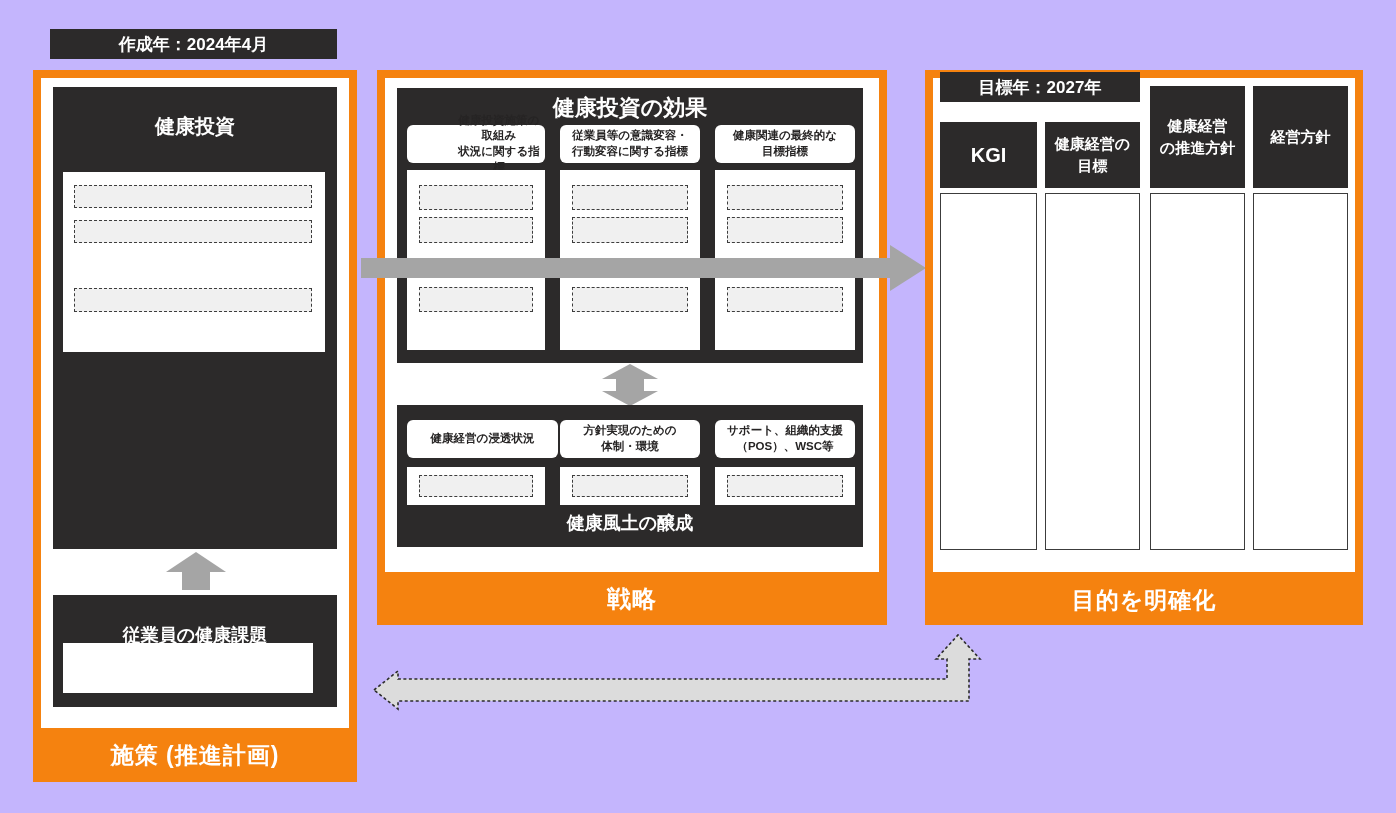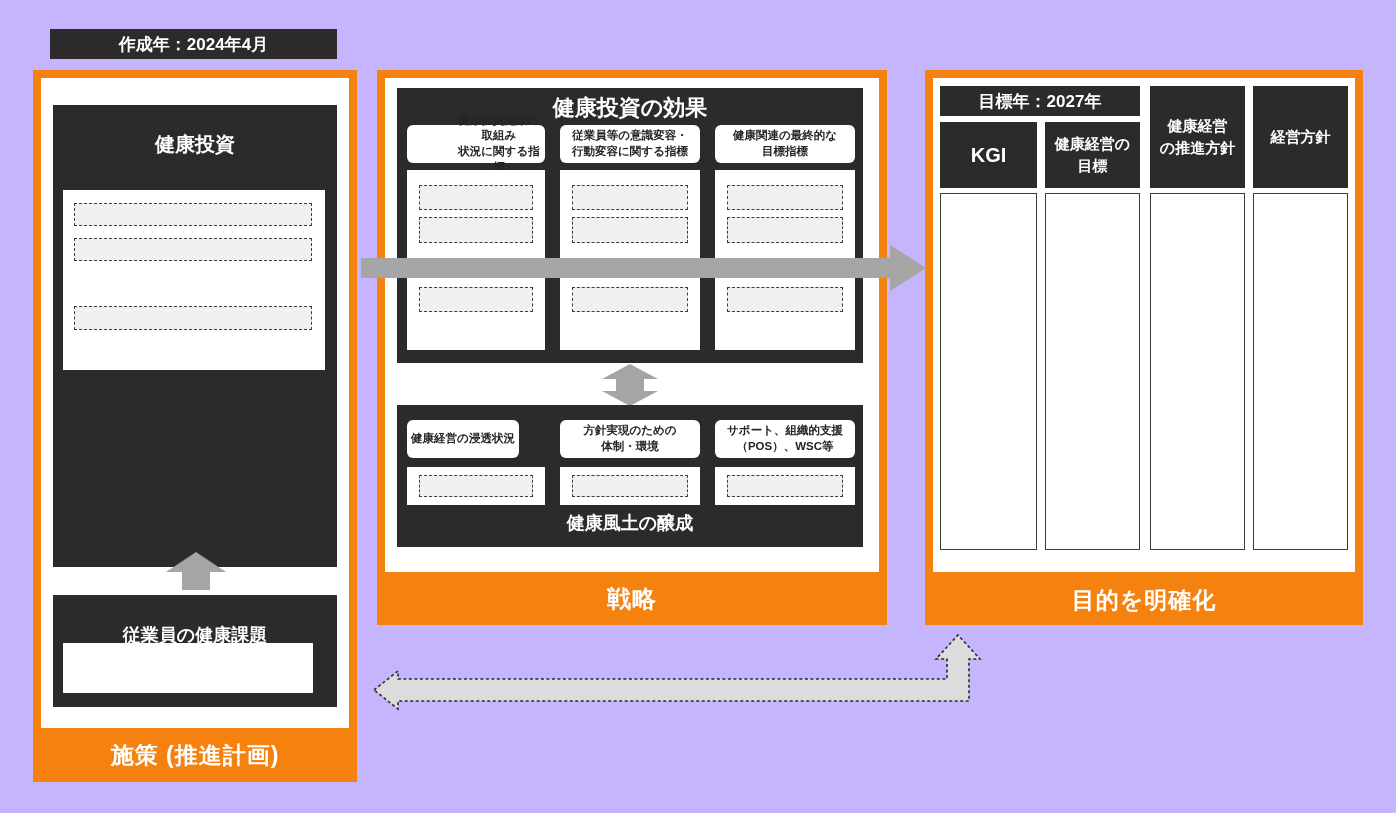--- a/index.html
+++ b/index.html
@@ -32,21 +32,21 @@
 
 <div id="canvas">
 
   <div class="black-label" style="left:50px;top:29px;width:287px;height:30px;font-size:17px;">作成年：2024年4月</div>
 
   <div class="frame" style="left:33px;top:70px;width:324px;height:712px;">
     <div class="frame-inner" style="bottom:54px;"></div>
     <div class="frame-footer" style="height:54px;">施策 (推進計画)</div>
   </div>
 
-  <div class="dark-panel" style="left:53px;top:87px;width:284px;height:462px;margin-top:18px;">
+  <div class="dark-panel" style="left:53px;top:87px;width:284px;height:462px;">
     <div class="panel-title" style="top:26px;font-size:20px;">健康投資</div>
     <div class="white-box" style="left:10px;top:85px;width:262px;height:180px;">
       <div class="dashed-box" style="left:11px;top:13px;width:238px;height:23px;"></div>
       <div class="dashed-box" style="left:11px;top:48px;width:238px;height:23px;"></div>
       <div class="dashed-box" style="left:11px;top:116px;width:238px;height:24px;"></div>
     </div>
   </div>
 
   <div>
     <div class="tri" style="left:166px;top:552px;border-left:30px solid transparent;border-right:30px solid transparent;border-bottom:20px solid var(--gray);"></div>
@@ -99,21 +99,21 @@
   <div>
     <div class="tri" style="left:602px;top:364px;border-left:28px solid transparent;border-right:28px solid transparent;border-bottom:15px solid var(--gray);"></div>
     <div class="arrow-body" style="left:616px;top:378px;width:28px;height:14px;"></div>
     <div class="tri" style="left:602px;top:391px;border-left:28px solid transparent;border-right:28px solid transparent;border-top:15px solid var(--gray);"></div>
   </div>
 
   <div class="dark-panel" style="left:397px;top:405px;width:466px;height:142px;">
     <div class="panel-title" style="top:106px;font-size:18px;">健康風土の醸成</div>
   </div>
 
-  <div class="col-header" style="left:407px;top:420px;width:112px;height:38px;">健康経営の浸透状況</div>
+  <div class="col-header" style="left:407px;top:420px;width:151px;height:38px;">健康経営の浸透状況</div>
   <div class="white-box" style="left:407px;top:467px;width:138px;height:38px;">
     <div class="dashed-box" style="left:12px;top:8px;right:12px;height:22px;"></div>
   </div>
 
   <div class="col-header" style="left:560px;top:420px;width:140px;height:38px;">方針実現のための
 体制・環境</div>
   <div class="white-box" style="left:560px;top:467px;width:140px;height:38px;">
     <div class="dashed-box" style="left:12px;top:8px;right:12px;height:22px;"></div>
   </div>
 
@@ -121,21 +121,21 @@
 （POS）、WSC等</div>
   <div class="white-box" style="left:715px;top:467px;width:140px;height:38px;">
     <div class="dashed-box" style="left:12px;top:8px;right:12px;height:22px;"></div>
   </div>
 
   <div class="frame" style="left:925px;top:70px;width:438px;height:555px;">
     <div class="frame-inner" style="bottom:53px;"></div>
     <div class="frame-footer" style="height:50px;">目的を明確化</div>
   </div>
 
-  <div class="black-label" style="left:940px;top:86px;width:200px;height:30px;font-size:17px;">目標年：2027年</div>
+  <div class="black-label" style="left:940px;top:72px;width:200px;height:30px;font-size:17px;">目標年：2027年</div>
 
   <div class="right-header" style="left:940px;top:122px;width:97px;height:66px;font-size:20px;">KGI</div>
   <div class="right-header" style="left:1150px;top:86px;width:95px;height:102px;">健康経営
 の推進方針</div>
   <div class="right-header" style="left:1045px;top:122px;width:95px;height:66px;">健康経営の
 目標</div>
   <div class="right-header" style="left:1253px;top:86px;width:95px;height:102px;">経営方針</div>
 
   <div class="right-col" style="left:940px;top:193px;width:97px;height:357px;"></div>
   <div class="right-col" style="left:1045px;top:193px;width:95px;height:357px;"></div>

